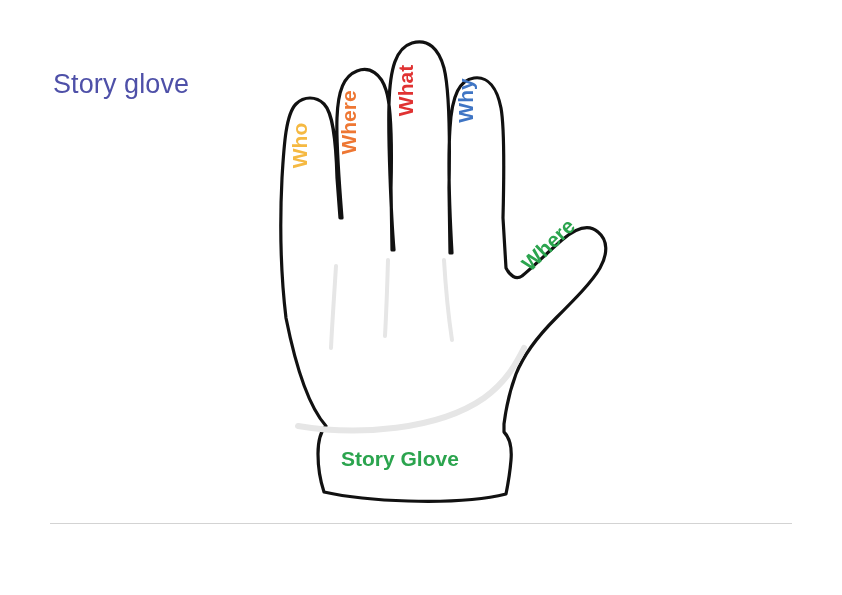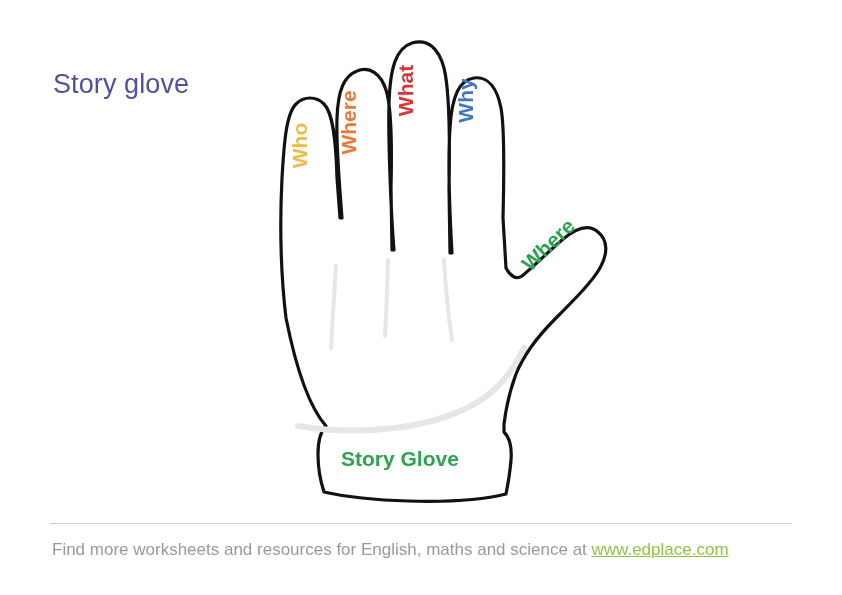--- a/index.html
+++ b/index.html
@@ -150,17 +150,14 @@
   <span class="glove-label lbl-what">What</span>
 
   <span class="glove-label lbl-why">Why</span>
 
   <span class="glove-label lbl-thumb">Where</span>
 
   <span class="glove-label lbl-cuff">Story Glove</span>
 
   <div class="footer-divider"></div>
 
-  <div class="footer-text">
-    <span>Find more worksheets and resources for English, maths and science at </span><a class="footer-url" href="#">www.edplace.com</a>
-  </div>
 
 </div>
 
 </body></html>

